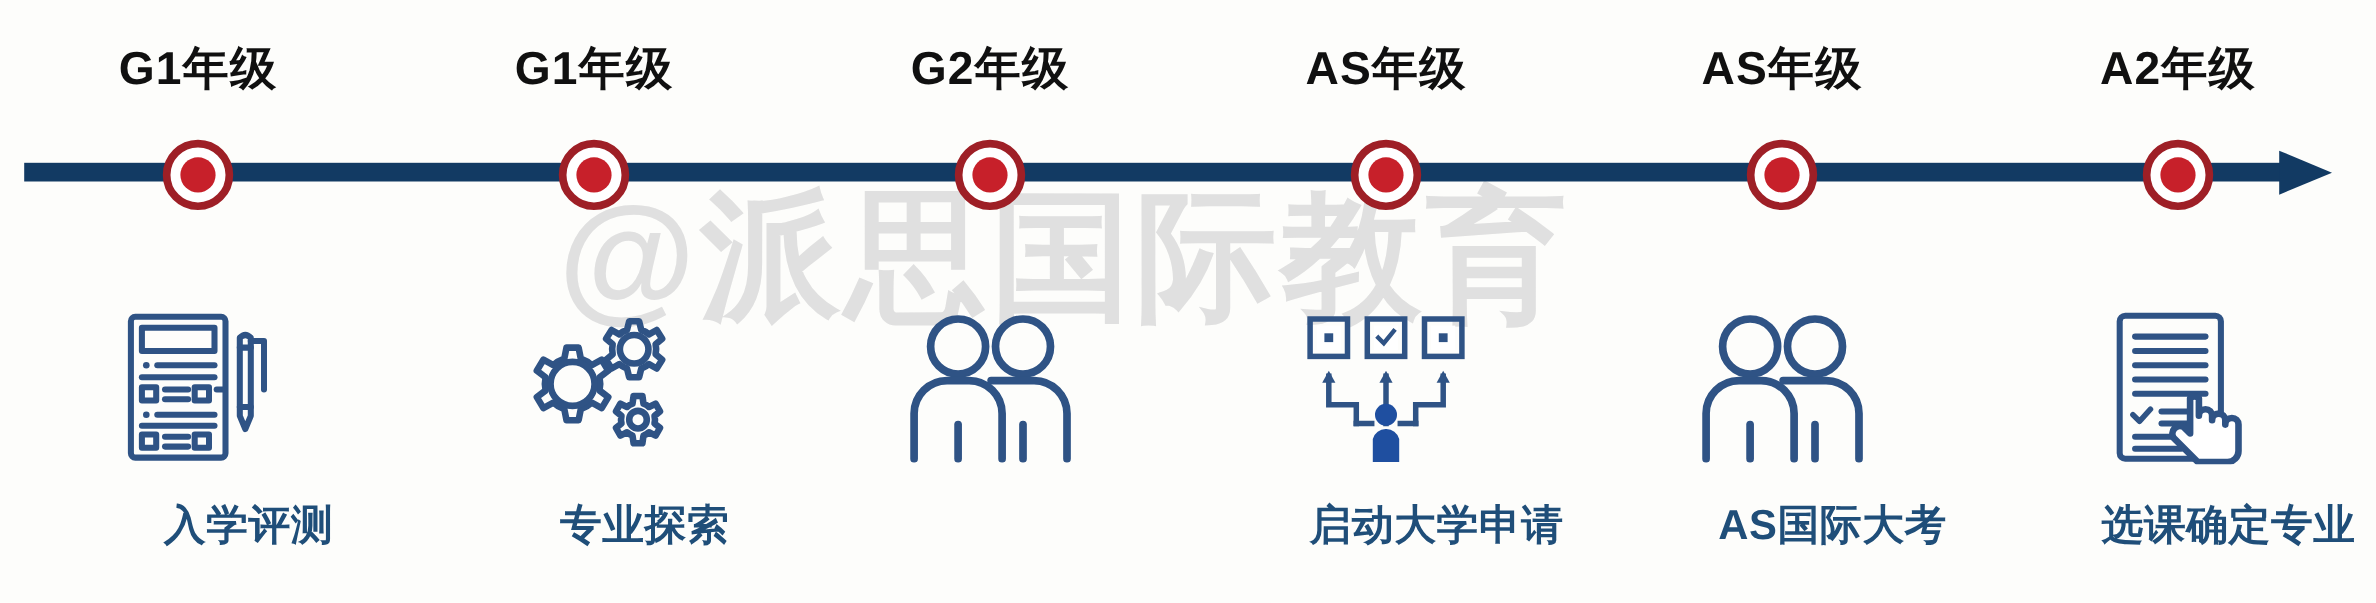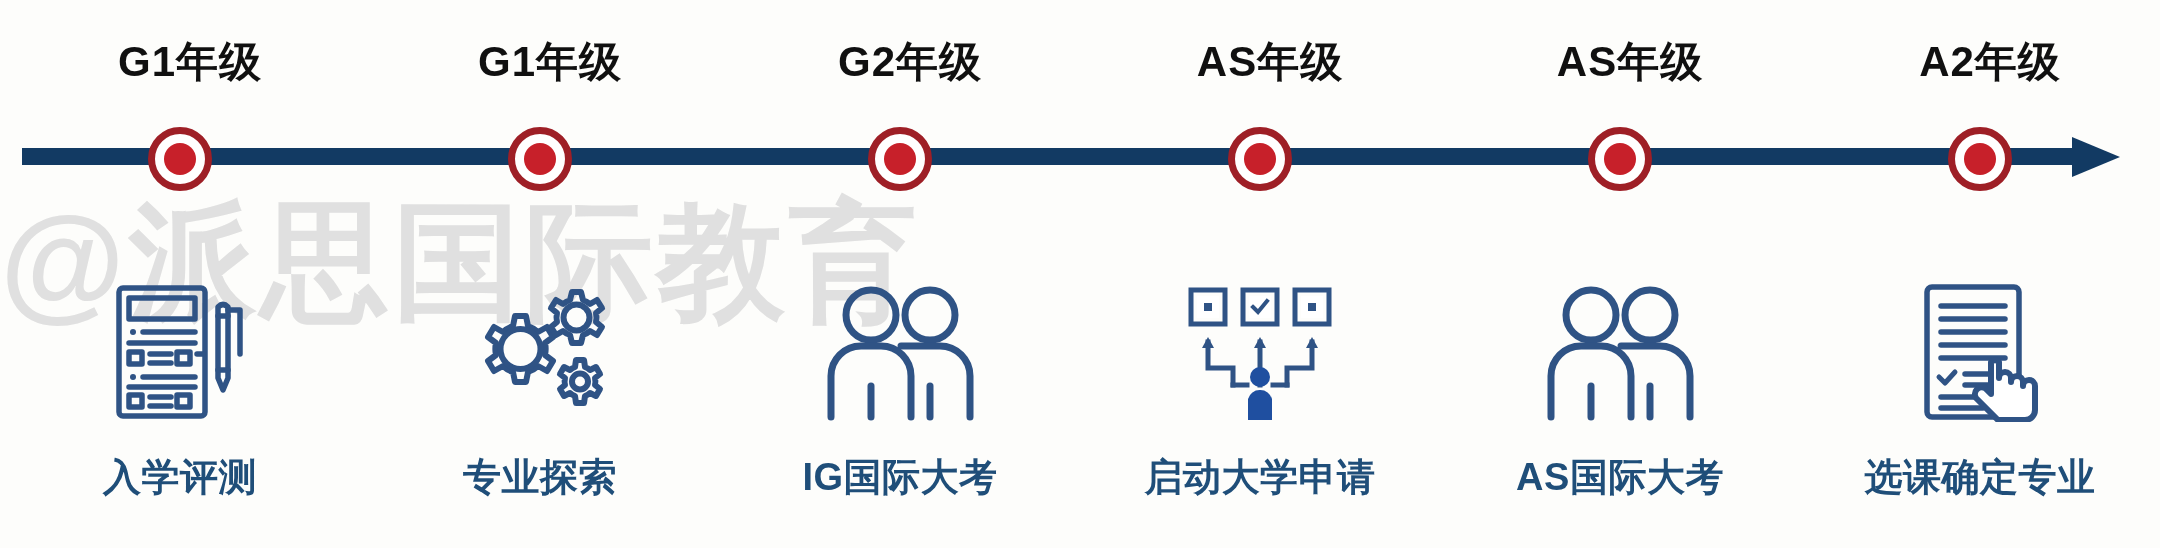--- a/index.html
+++ b/index.html
@@ -18,31 +18,30 @@
     background: #fdfdfb;
     overflow: hidden;
   }
 
   
   #watermark {
     position: absolute;
     left: 0;
     top: 170px;
     width: 1936px;
-    text-align: left;
+    text-align: center;
     font-size: 128px;
     font-weight: 700;
     letter-spacing: 4px;
     color: #dedede;
     opacity: 0.92;
     white-space: nowrap;
     user-select: none;
     z-index: 1;
     line-height: 1;
-    margin-top: 28px;
   }
 
   
   #axis-wrap {
     position: absolute;
     left: 0;
     top: 130px;
     width: 2160px;
     height: 58px;
     z-index: 2;
@@ -86,21 +85,20 @@
     position: absolute;
     top: 34px;
     left: 0;
     width: 100%;
     text-align: center;
     font-size: 42px;
     font-weight: 700;
     color: #101010;
     letter-spacing: 1px;
     white-space: nowrap;
-    padding-left: 10px;
   }
 
   .marker {
     position: absolute;
     top: 127px;
     left: 50%;
     transform: translateX(-50%);
     width: 64px;
     height: 64px;
     border-radius: 50%;
@@ -136,20 +134,21 @@
     position: absolute;
     top: 452px;
     left: 0;
     width: 100%;
     text-align: center;
     font-size: 38px;
     font-weight: 700;
     color: #1f4e79;
     letter-spacing: 0.5px;
     white-space: nowrap;
+    padding-left: 46px;
   }
 </style>
 </head>
 <body>
 
 <div id="stage">
 
   <div id="watermark">@派思国际教育</div>
 
   <div id="axis-wrap">
@@ -230,21 +229,20 @@
       <div class="icon-box">
         <svg width="170" height="140" viewBox="0 0 170 140" fill="none" stroke="#2f5385" stroke-width="7" stroke-linecap="round" stroke-linejoin="round">
           <circle cx="56" cy="33" r="25"></circle>
           <path d="M16 135 L16 94 A30 30 0 0 1 46 64 L66 64 A30 30 0 0 1 96 94 L96 135"></path>
           <line x1="56" y1="104" x2="56" y2="135"></line>
           <circle cx="115" cy="33" r="25"></circle>
           <path d="M86 64 L125 64 A30 30 0 0 1 155 94 L155 135"></path>
           <line x1="115" y1="104" x2="115" y2="135"></line>
         </svg>
       </div>
-      <div class="bot-label">IG国际大考</div>
     </div>
 
     <div class="col">
       <div class="top-label">AS年级</div>
       <div class="marker">
         <div class="marker-core"></div>
       </div>
       <div class="icon-box">
         <svg width="170" height="140" viewBox="0 0 170 140" fill="none" stroke="#2f5385" stroke-width="5" stroke-linecap="square" stroke-linejoin="miter">
           <rect x="16" y="8" width="34" height="34"></rect>

